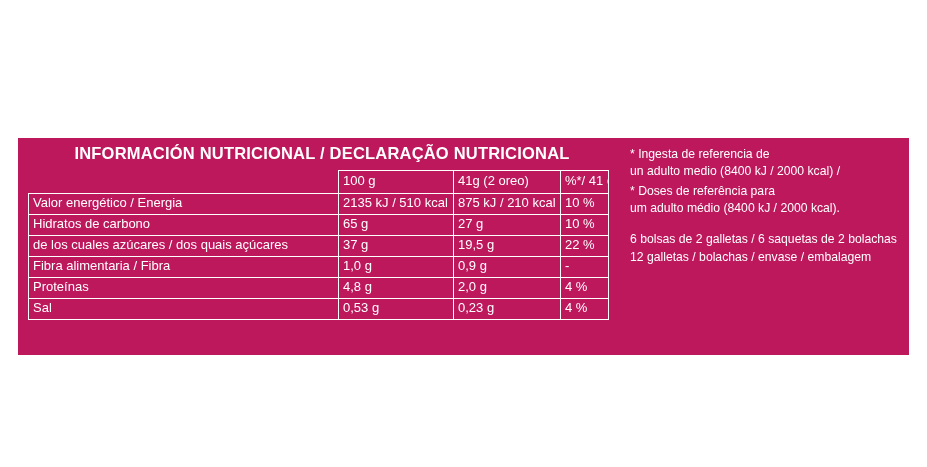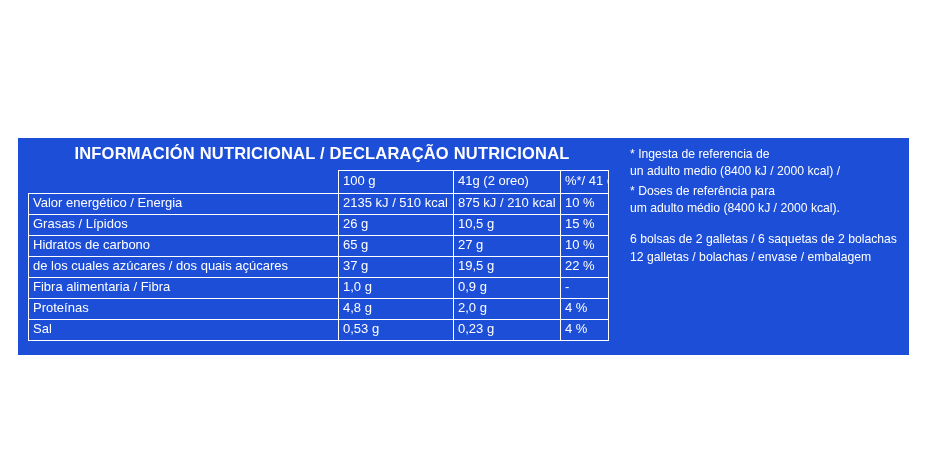--- a/index.html
+++ b/index.html
@@ -13,21 +13,21 @@
     font-family: "Liberation Sans", sans-serif;
     position: relative;
     overflow: hidden;
   }
   #label-panel {
     position: absolute;
     left: 18px;
     top: 138px;
     width: 891px;
     height: 217px;
-    background: #1d4ed8;
+    background: #be185d;
     color: #ffffff;
     box-sizing: border-box;
   }
   
   #nutrition-block {
     position: absolute;
     left: 8px;
     top: 0;
     width: 592px;
     height: 100%;
@@ -116,26 +116,20 @@
           <td>%*/ 41 g</td>
         </tr>
 
         <tr>
           <td>Valor energético / Energia</td>
           <td>2135 kJ / 510 kcal</td>
           <td>875 kJ / 210 kcal</td>
           <td>10 %</td>
         </tr>
         <tr>
-          <td>Grasas / Lípidos</td>
-          <td>26 g</td>
-          <td>10,5 g</td>
-          <td>15 %</td>
-        </tr>
-        <tr>
           <td>Hidratos de carbono</td>
           <td>65 g</td>
           <td>27 g</td>
           <td>10 %</td>
         </tr>
         <tr>
           <td>de los cuales azúcares / dos quais açúcares</td>
           <td>37 g</td>
           <td>19,5 g</td>
           <td>22 %</td>

